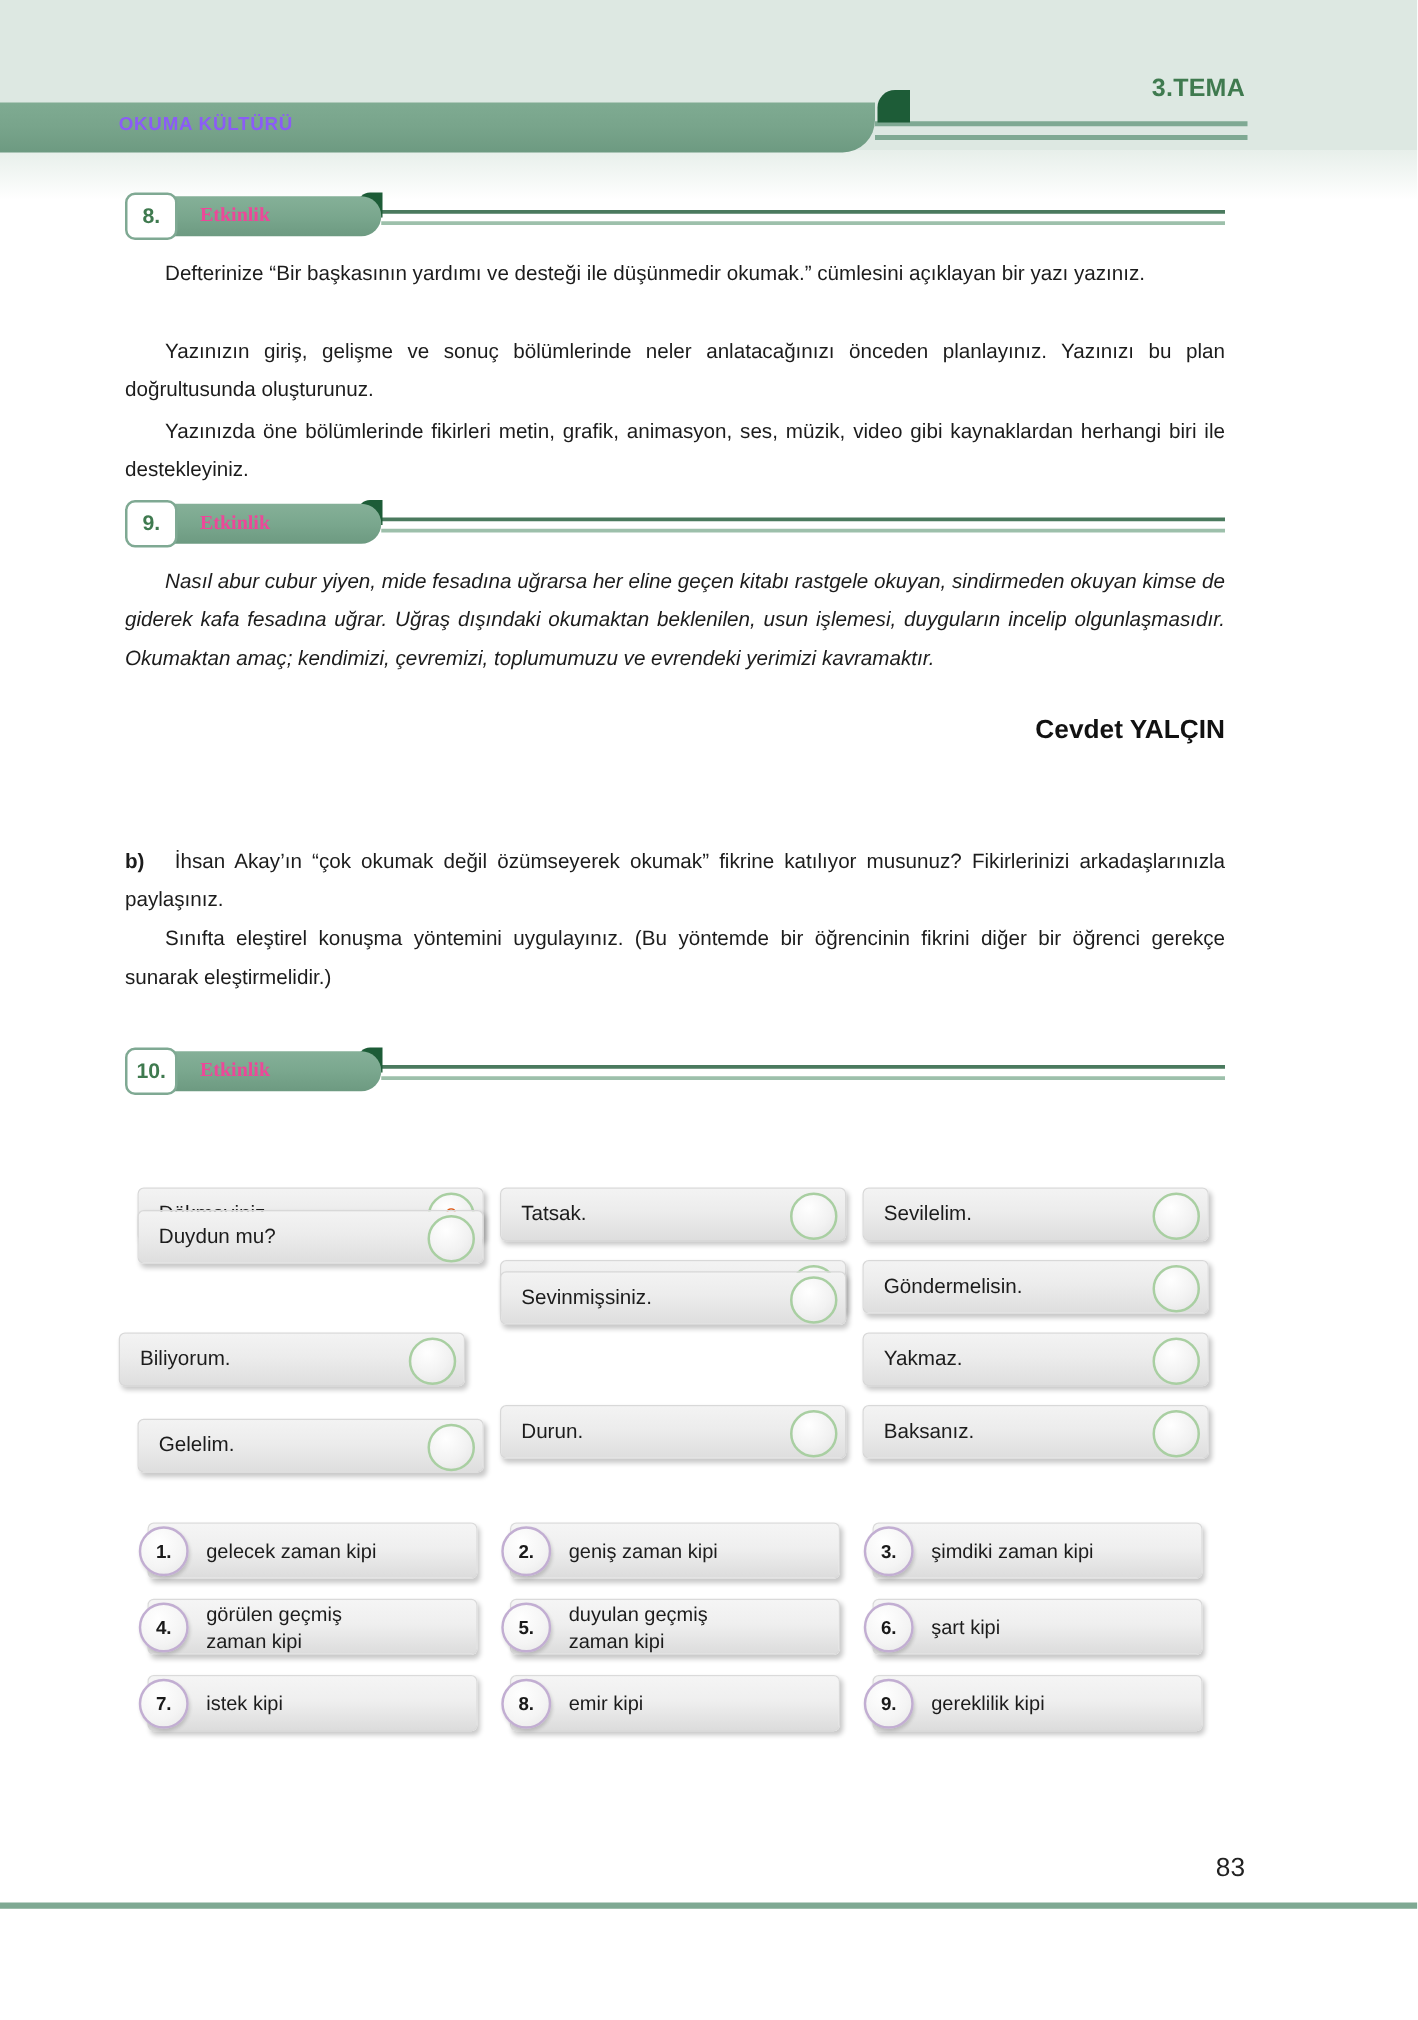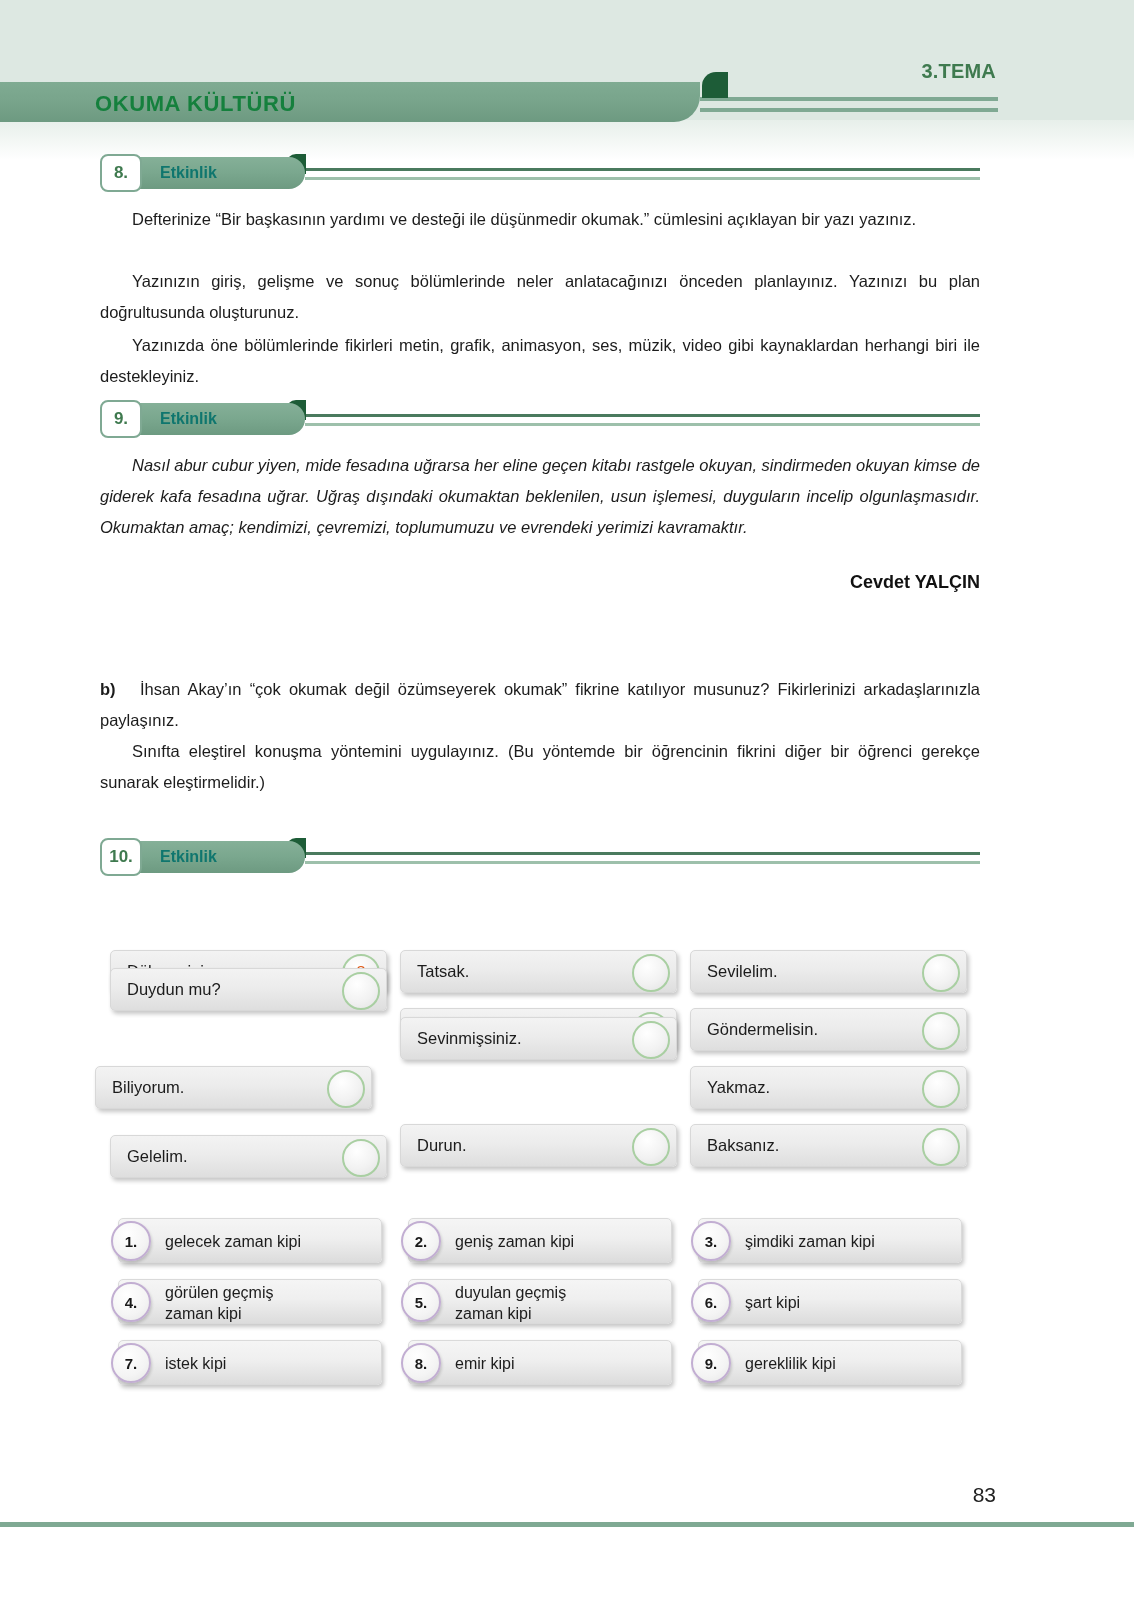--- a/index.html
+++ b/index.html
@@ -65,23 +65,23 @@
     top: 82px;
     width: 700px;
     height: 40px;
     background: linear-gradient(to bottom, #7fab92 0%, #78a48b 50%, #6d9a81 100%);
     border-radius: 0 0 26px 0;
   }
   .unit-banner-title {
     position: absolute;
     left: 95px;
     top: 91px;
-    font-size: 22px;
-    font-weight: bold;
-    color: #15803d;
+    font-size: 15px;
+    font-weight: bold;
+    color: #8b5cf6;
     letter-spacing: 0.6px;
   }
   .banner-fold-inner {
     position: absolute;
     left: 702px;
     top: 72px;
     width: 26px;
     height: 26px;
     background: #1d5c37;
     border-radius: 14px 0 0 0;
@@ -117,22 +117,23 @@
     background: linear-gradient(to bottom, #85b098 0%, #7aa78e 50%, #6d9a81 100%);
     border-radius: 0 16px 16px 0;
     z-index: 2;
   }
   .act-bar-label {
     position: absolute;
     left: 60px;
     top: 10px;
     font-size: 16px;
     font-weight: bold;
-    color: #0f766e;
+    color: #ec4899;
     z-index: 4;
+    font-family: Liberation Serif, serif;
   }
   .act-fold {
     position: absolute;
     left: 186px;
     top: 0px;
     width: 20px;
     height: 20px;
     background: #1d5c37;
     border-radius: 10px 0 0 0;
     z-index: 1;
@@ -158,21 +159,21 @@
     font-size: 16.5px;
     line-height: 31px;
     color: #1c1c1c;
     text-align: justify;
     text-indent: 32px;
   }
   .para.noindent { text-indent: 0; }
   .para.italic { font-style: italic; }
   .author {
     position: absolute;
-    font-size: 18px;
+    font-size: 21px;
     font-weight: bold;
     color: #111;
     text-align: right;
   }
   .para b { font-weight: bold; }
 
   
   .verb-box {
     position: absolute;
     height: 43px;

